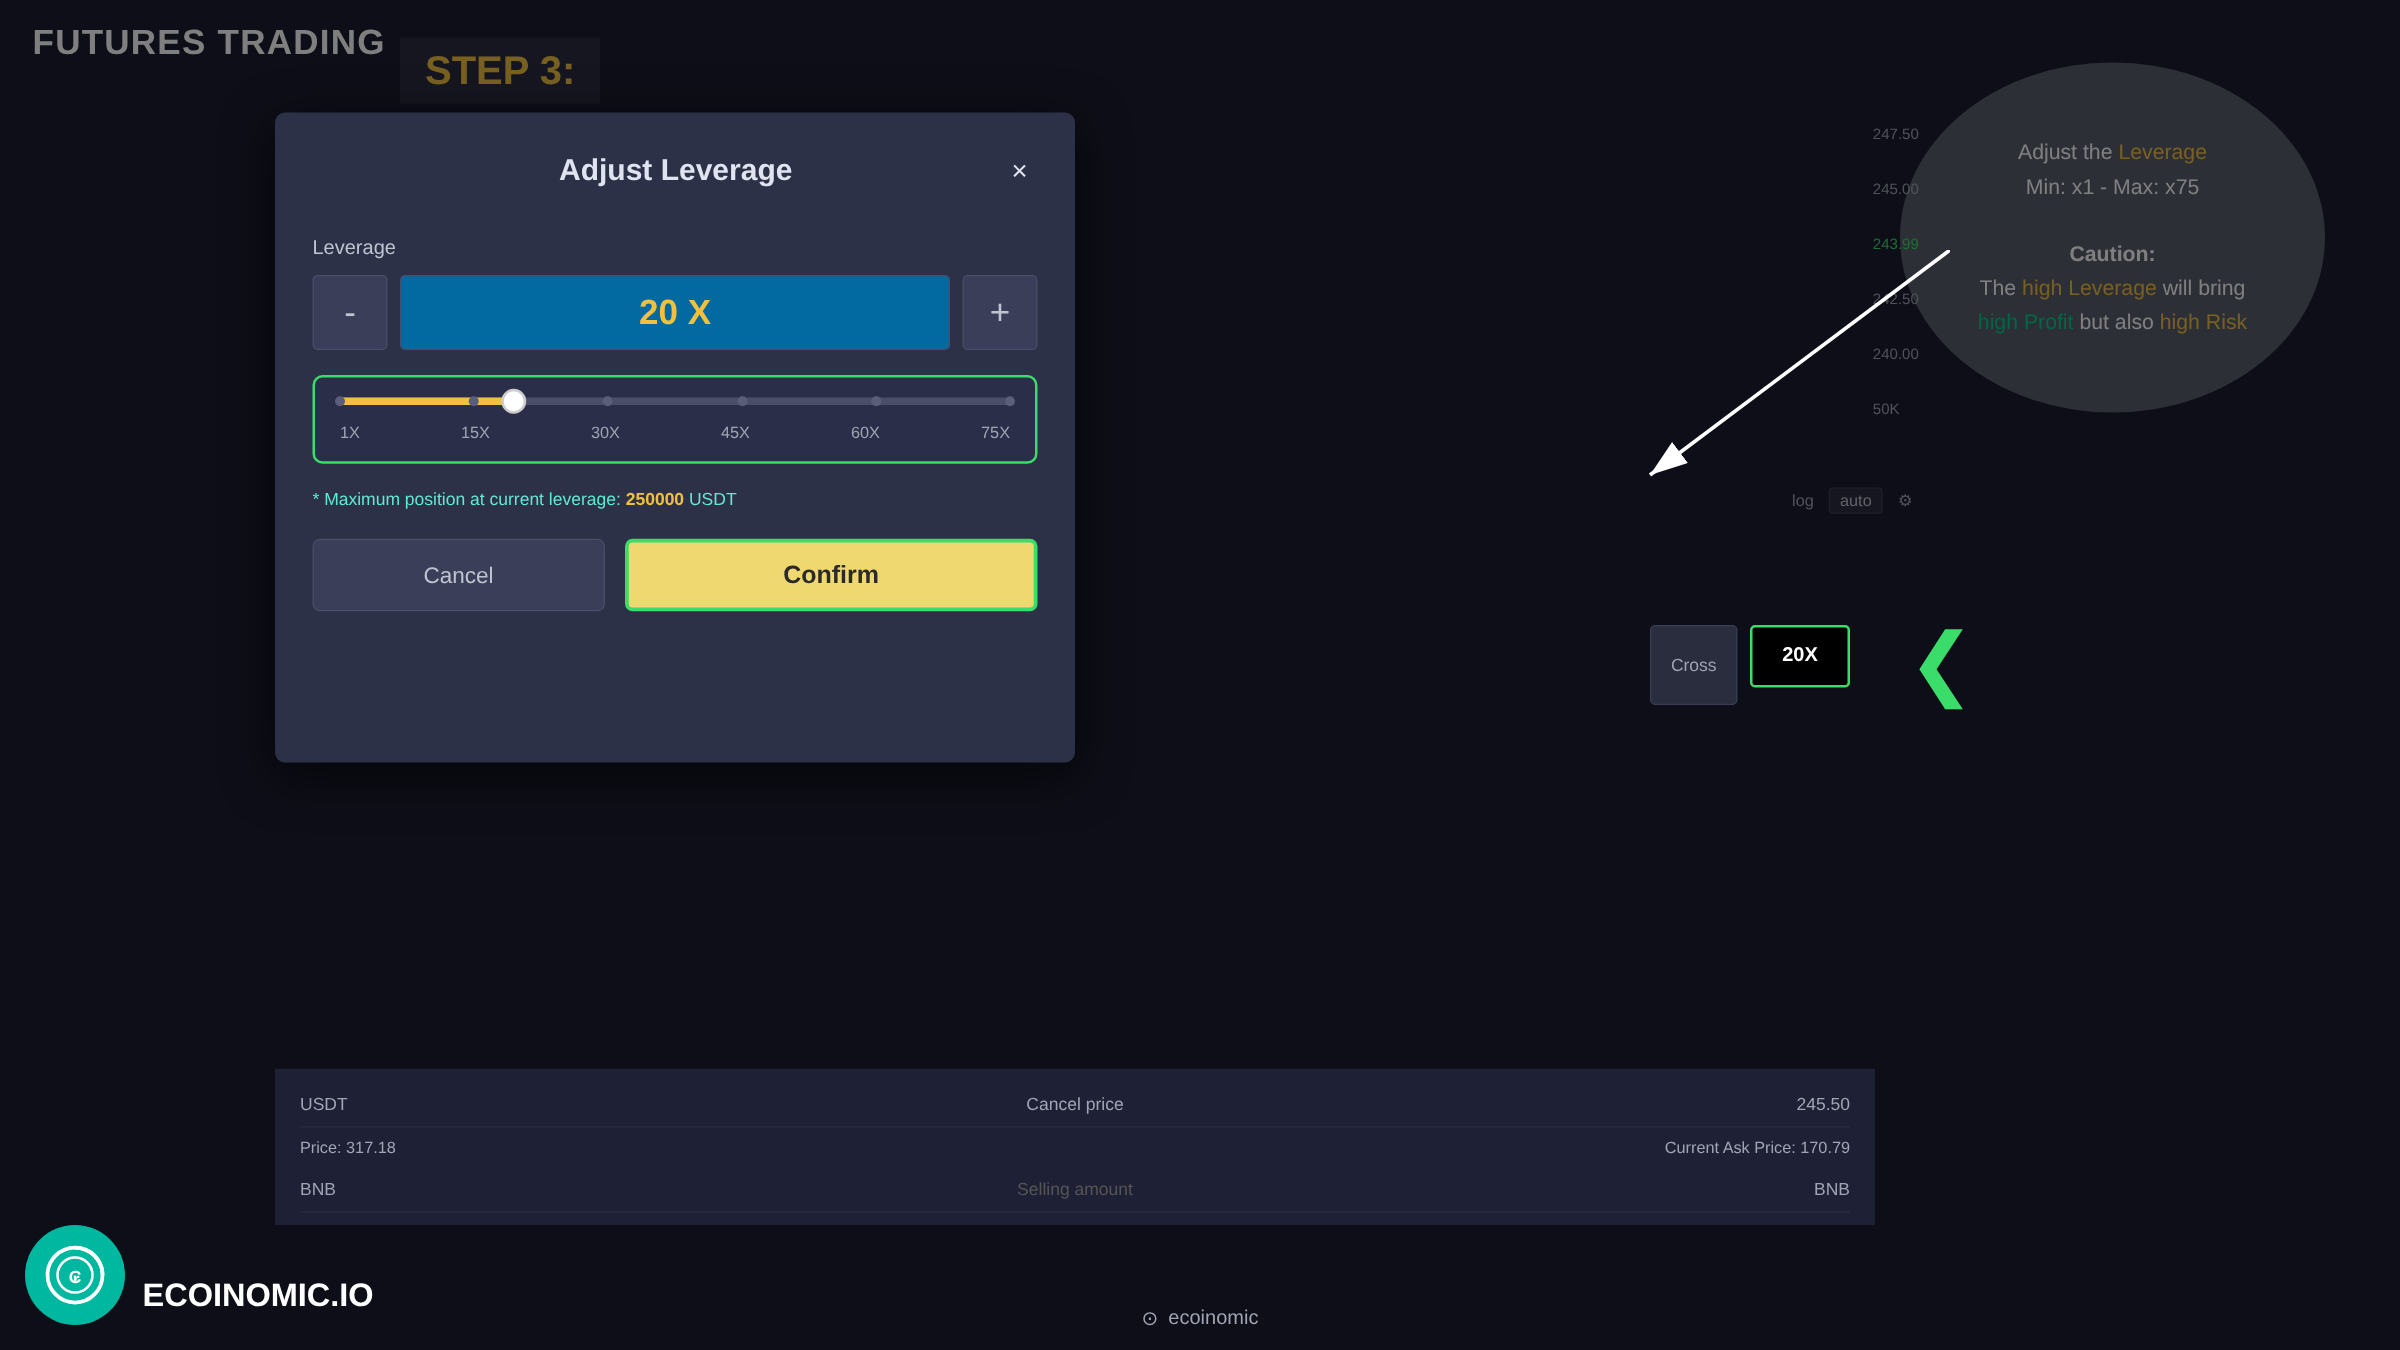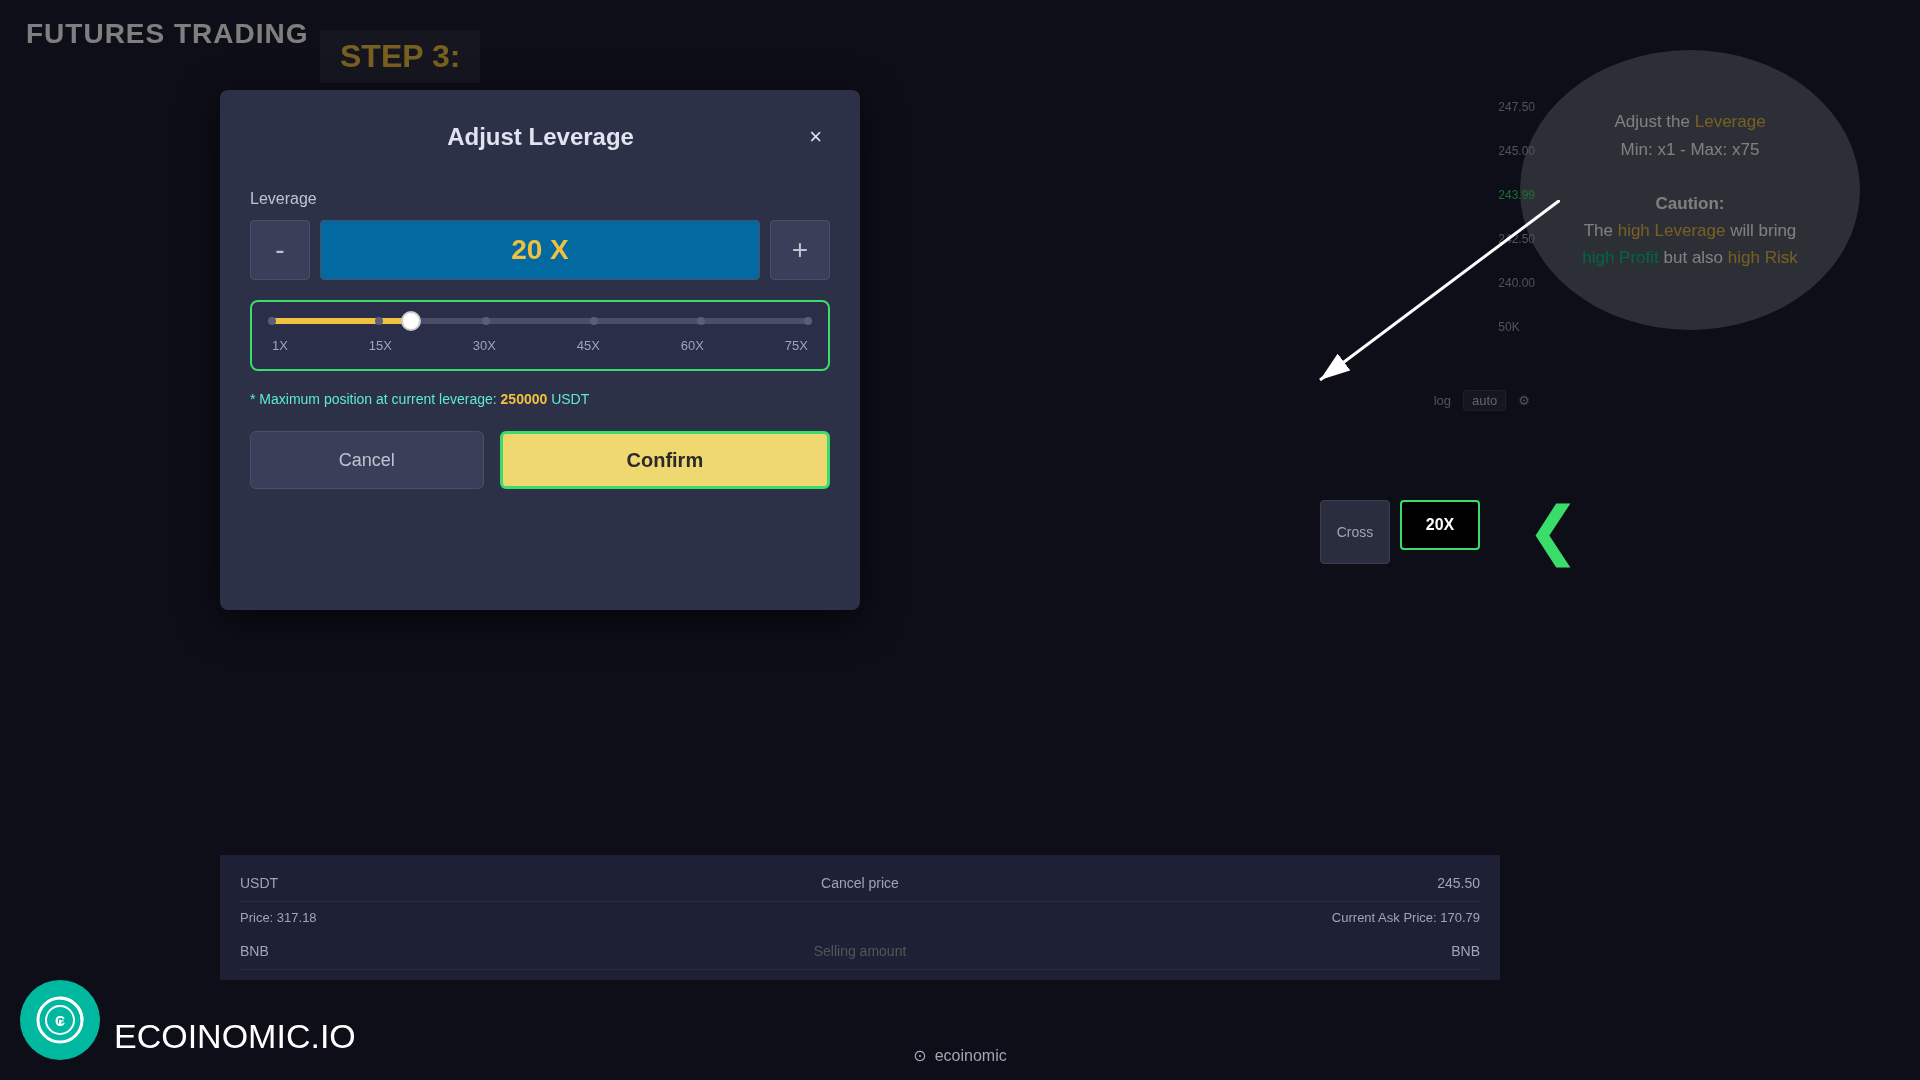--- a/index.html
+++ b/index.html
@@ -272,22 +272,22 @@
       height: 80px;
       border-radius: 50%;
       background: #00b8a0;
       display: flex;
       align-items: center;
       justify-content: center;
     }
 
     .logo-text {
       color: white;
-      font-size: 34px;
-      font-weight: 400;
+      font-size: 26px;
+      font-weight: 700;
       margin-top: 33px;
     }
 
     
     .leverage-badge {
       position: absolute;
       top: 500px;
       right: 440px;
       width: 80px;
       height: 50px;

